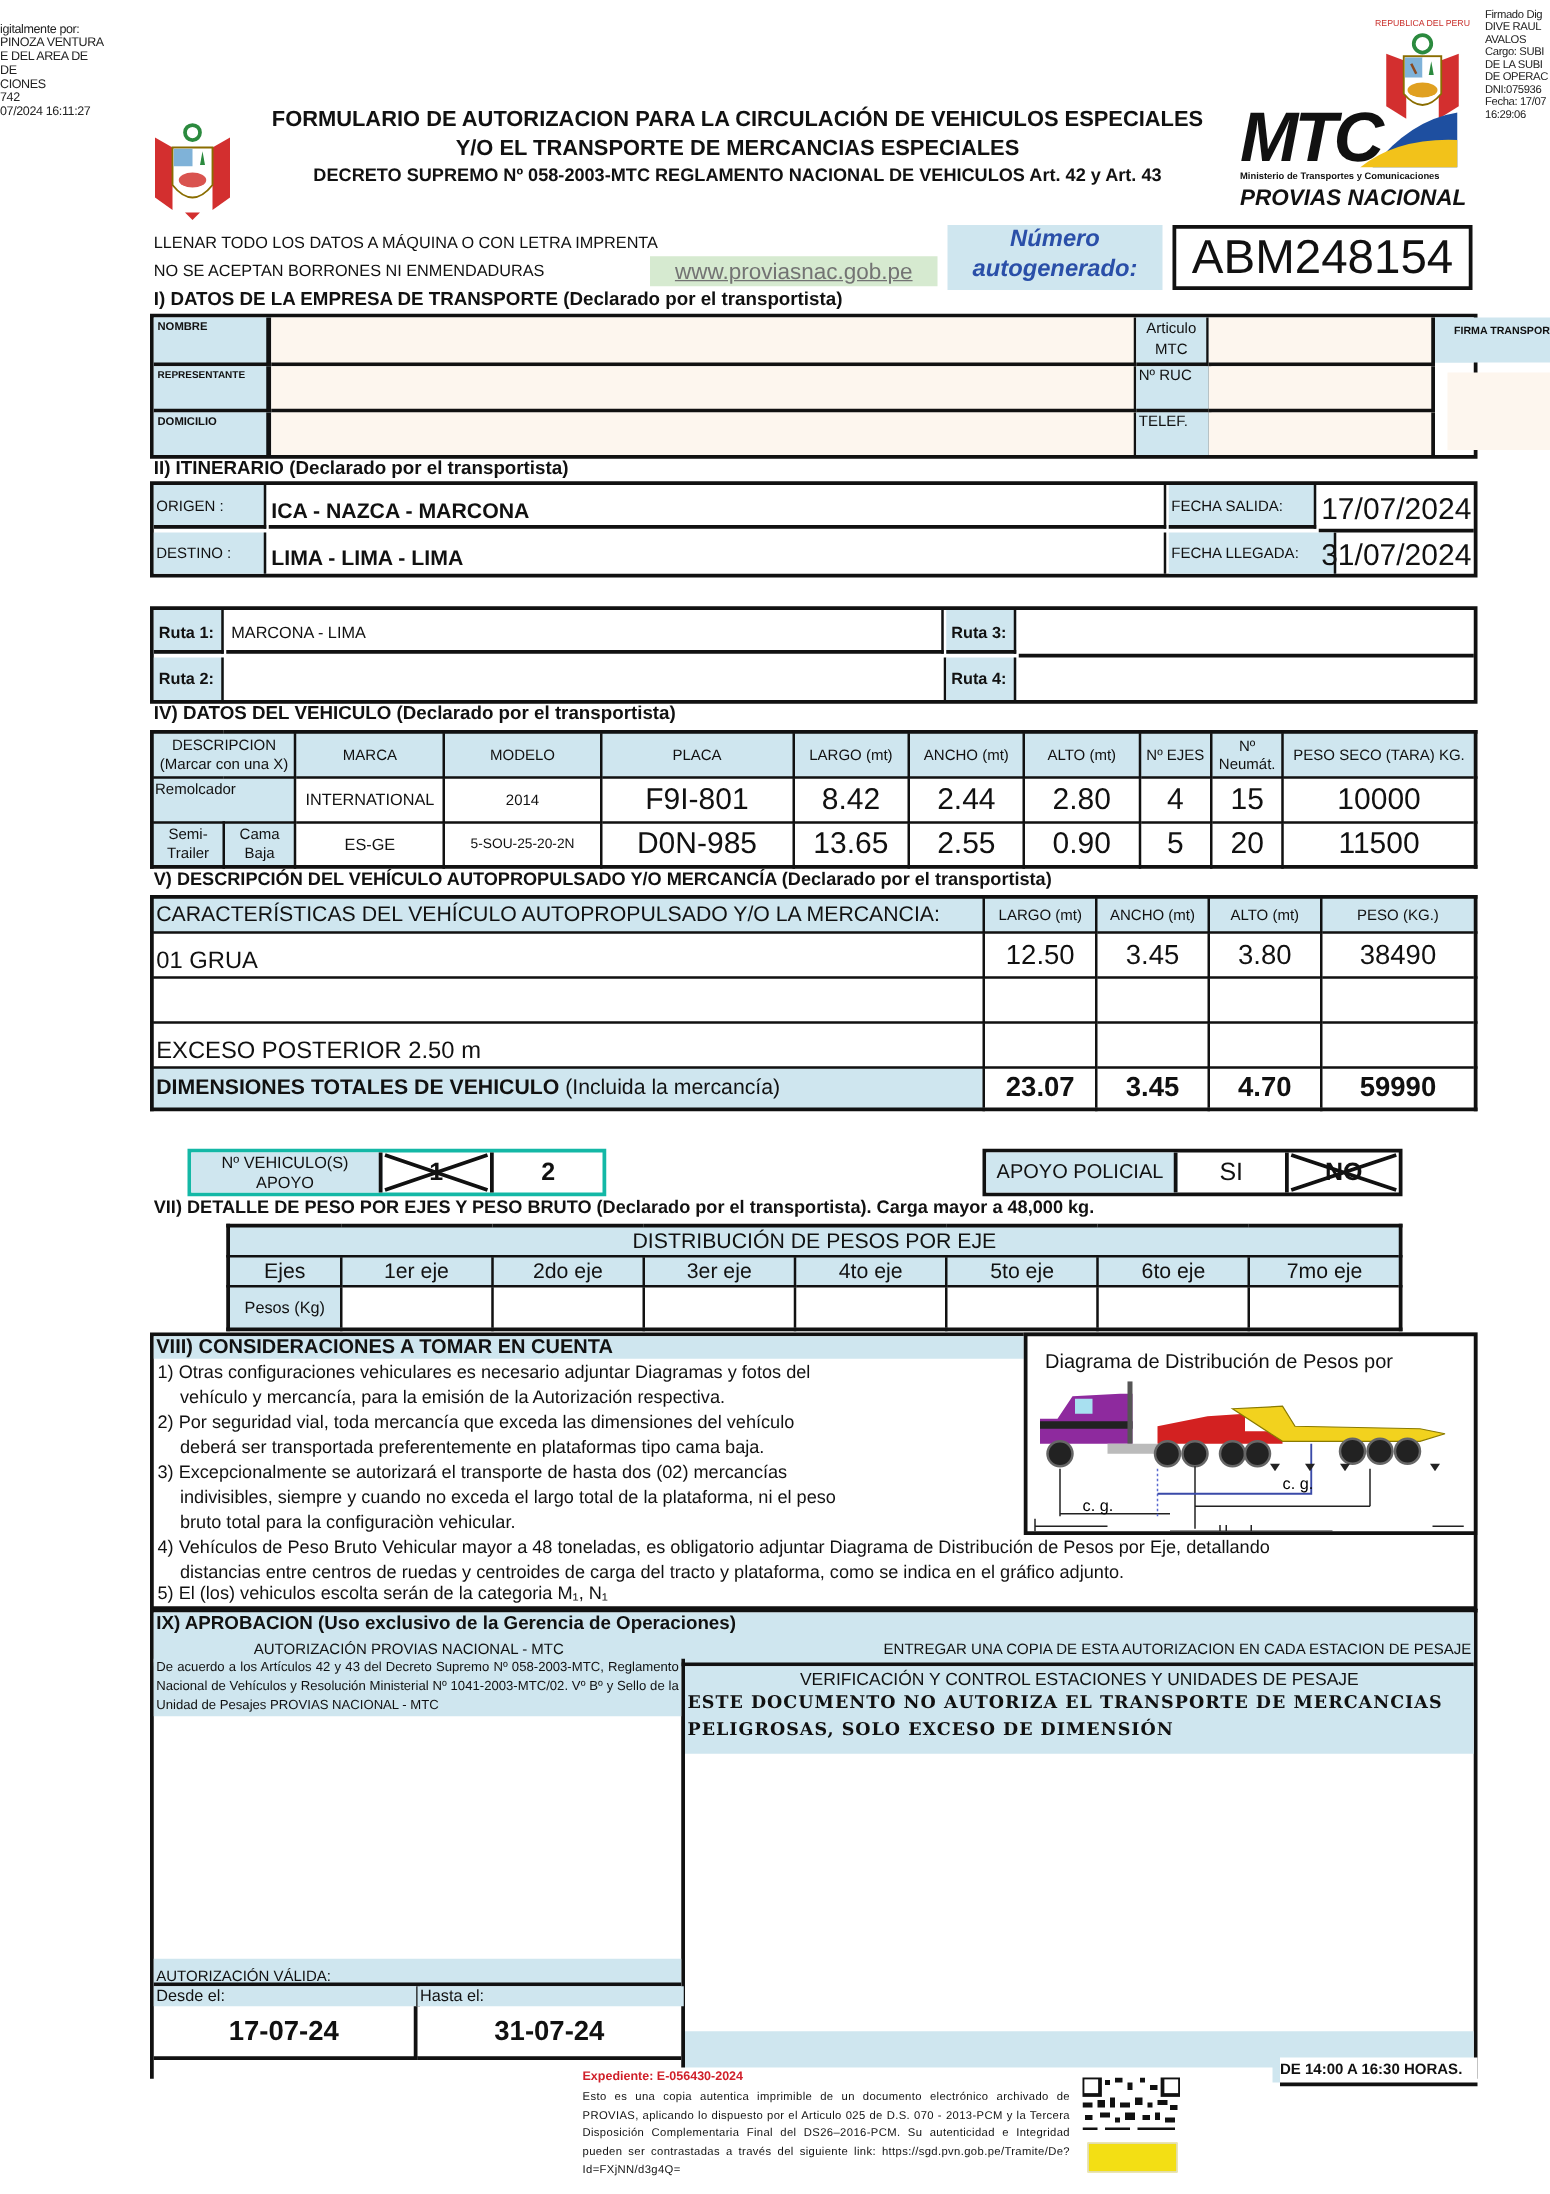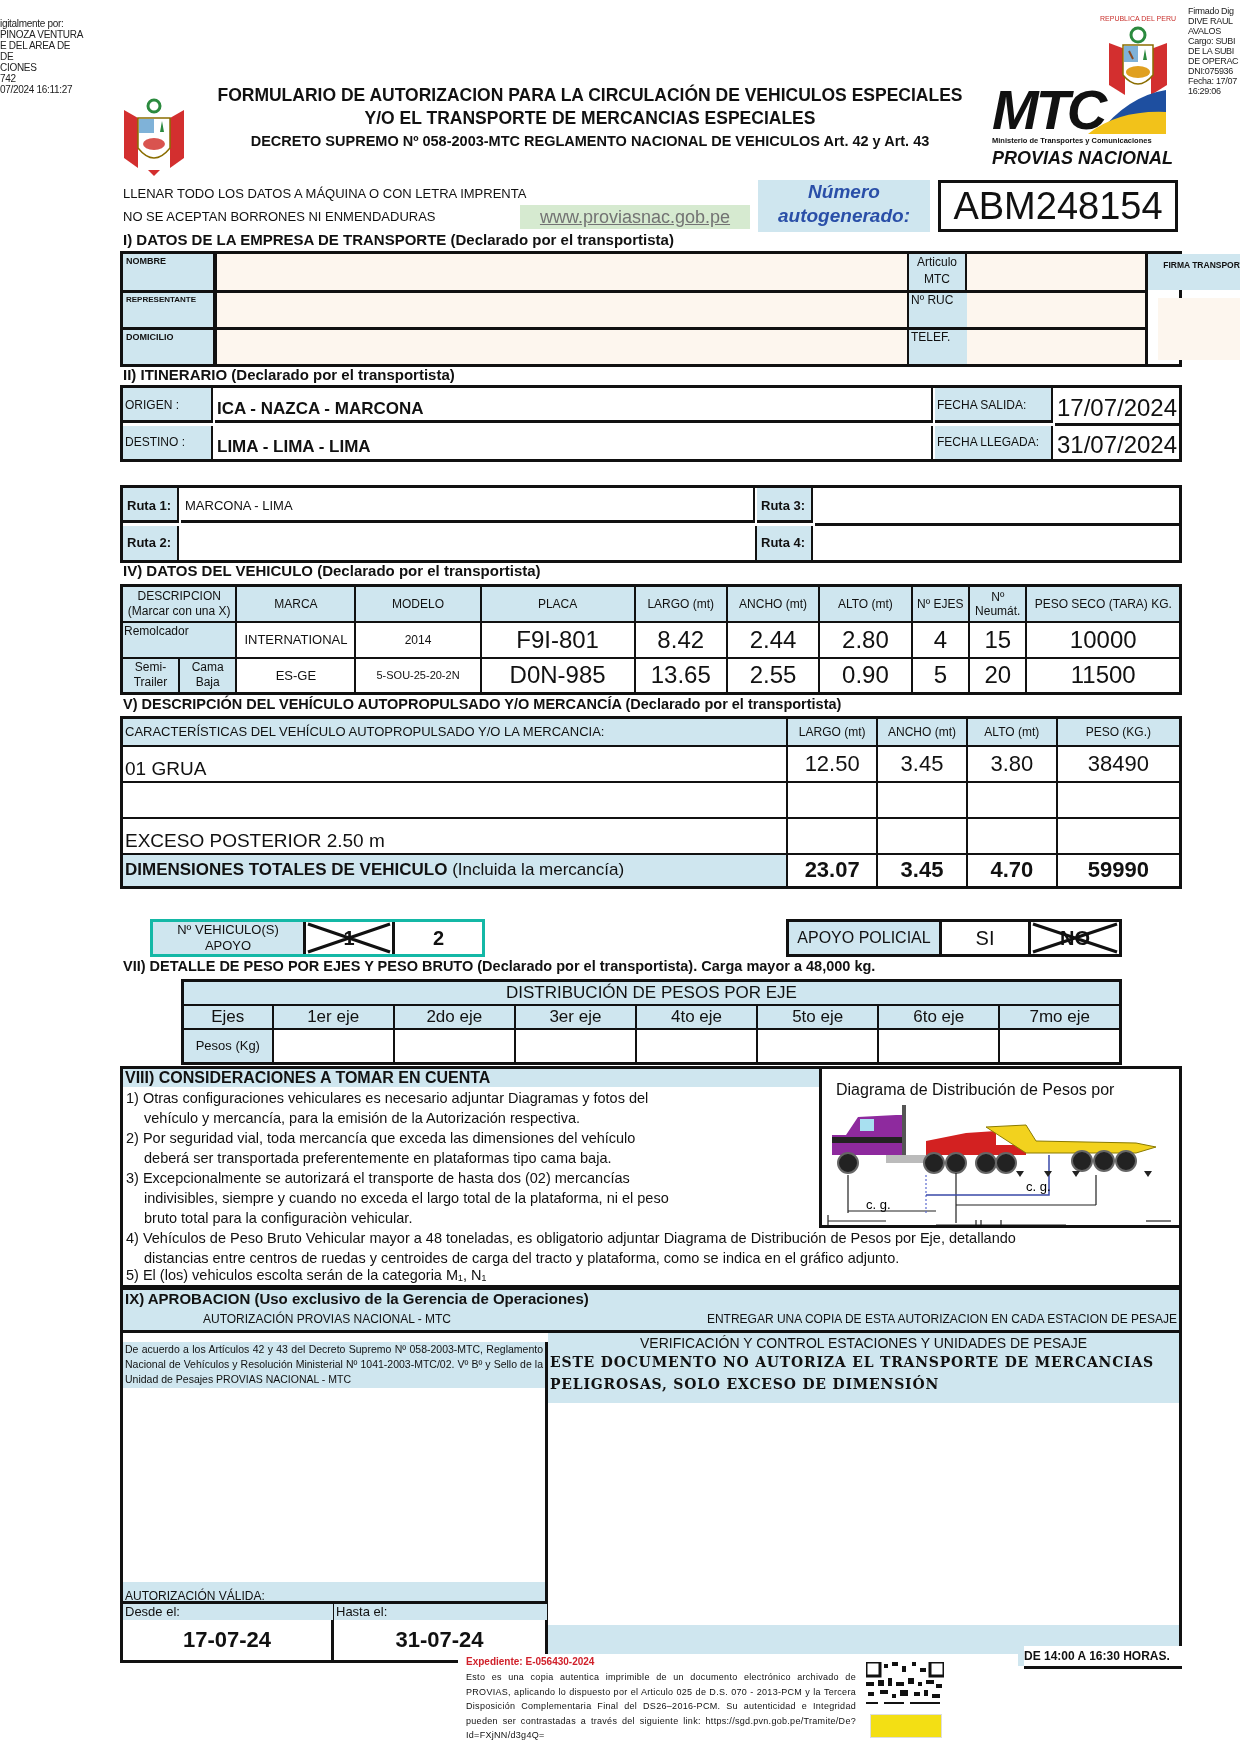--- a/index.html
+++ b/index.html
@@ -174,21 +174,21 @@
   </div>
   <div class="abs cond" style="left:932px;top:0;width:124px;height:35px;border-bottom:3px solid #111;font-size:24px;line-height:40px;text-align:center;">
     <span>17/07/2024</span>
   </div>
   <div class="abs lb cond" style="left:0;top:38px;width:90px;height:33px;border-right:2px solid #111;font-size:12px;line-height:33px;padding-left:2px;box-sizing:border-box;">
     <span>DESTINO :</span>
   </div>
   <div class="abs cond" style="left:92px;top:38px;width:718px;height:33px;border-right:2px solid #111;font-size:17px;font-weight:bold;line-height:42px;padding-left:2px;box-sizing:border-box;">
     <span>LIMA - LIMA - LIMA</span>
   </div>
-  <div class="abs lb cond" style="left:812px;top:38px;width:118px;height:33px;border-right:2px solid #111;font-size:12px;line-height:33px;padding-left:2px;box-sizing:border-box;">
+  <div class="abs lb cond" style="left:812px;top:38px;width:134px;height:33px;border-right:2px solid #111;font-size:12px;line-height:33px;padding-left:2px;box-sizing:border-box;">
     <span>FECHA LLEGADA:</span>
   </div>
   <div class="abs cond" style="left:932px;top:38px;width:124px;height:33px;font-size:24px;line-height:38px;text-align:center;">
     <span>31/07/2024</span>
   </div>
 </div>
 
 <div class="abs" style="left:120px;top:485px;width:1062px;height:78px;border:3px solid #111;box-sizing:border-box;">
   <div class="abs lb cond" style="left:0;top:0;width:56px;height:35px;border-right:2px solid #111;border-bottom:3px solid #111;font-size:13px;font-weight:bold;line-height:35px;padding-left:4px;box-sizing:border-box;">
     <span>Ruta 1:</span>
@@ -296,21 +296,21 @@
 <table class="abs grid cond" style="left:120px;top:716px;width:1062px;border:3px solid #111;">
   <colgroup>
     <col style="width:668px">
       <col style="width:90px">
       <col style="width:90px">
       <col style="width:90px">
       <col style="width:124px">
   </colgroup>
   <tbody>
       <tr class="lb" style="height:28px;font-size:12px;text-align:center;">
-    <td style="text-align:left;font-size:13px;padding-left:2px;">CARACTERÍSTICAS DEL VEHÍCULO AUTOPROPULSADO Y/O LA MERCANCIA:</td>
+    <td style="text-align:left;font-size:17px;padding-left:2px;">CARACTERÍSTICAS DEL VEHÍCULO AUTOPROPULSADO Y/O LA MERCANCIA:</td>
     <td>LARGO (mt)</td>
     <td>ANCHO (mt)</td>
     <td>ALTO (mt)</td>
     <td>PESO (KG.)</td>
   </tr>
   <tr style="height:36px;text-align:center;font-size:22px;">
     <td style="text-align:left;font-size:19px;vertical-align:bottom;padding-left:2px;">01 GRUA</td>
     <td>12.50</td>
     <td>3.45</td>
     <td>3.80</td>
@@ -492,21 +492,21 @@
 <div class="abs" style="left:120px;top:1287px;width:1062px;height:376px;border:3px solid #111;border-bottom:none;box-sizing:border-box;">
   <div class="abs lb" style="left:0;top:0;width:1056px;height:40px;border-bottom:3px solid #111;">
     <div style="position:absolute;left:2px;top:0;font-size:15px;">
       <span class="bold">IX) APROBACION</span>
       <span class="bold">(Uso exclusivo de la Gerencia de Operaciones)</span>
     </div>
     <div class="cond" style="position:absolute;left:80px;top:22px;font-size:12px;">AUTORIZACIÓN PROVIAS NACIONAL - MTC</div>
     <div class="cond" style="position:absolute;right:2px;top:22px;font-size:12px;">ENTREGAR UNA COPIA DE ESTA AUTORIZACION EN CADA ESTACION DE PESAJE</div>
   </div>
 
-  <div class="abs" style="left:0;top:52px;width:422px;height:333px;border-right:3px solid #111;">
+  <div class="abs" style="left:0;top:37px;width:422px;height:333px;border-right:3px solid #111;">
     <div class="lb cond" style="font-size:10.5px;line-height:15px;text-align:justify;padding:0 2px;height:46px;">De acuerdo a los Artículos 42 y 43 del Decreto Supremo Nº 058-2003-MTC, Reglamento Nacional de Vehículos y Resolución Ministerial Nº 1041-2003-MTC/02. Vº Bº y Sello de la Unidad de Pesajes PROVIAS NACIONAL - MTC</div>
     <div class="abs lb cond" style="left:0;top:240px;width:422px;height:22px;border-bottom:3px solid #111;font-size:12px;line-height:28px;padding-left:2px;box-sizing:border-box;">
       <span>AUTORIZACIÓN VÁLIDA:</span>
     </div>
     <div class="abs lb cond" style="left:0;top:262px;width:208px;height:16px;border-right:3px solid #111;font-size:13px;padding-left:2px;">
       <span>Desde el:</span>
     </div>
     <div class="abs lb cond" style="left:211px;top:262px;width:211px;height:16px;font-size:13px;padding-left:2px;">
       <span>Hasta el:</span>
     </div>

